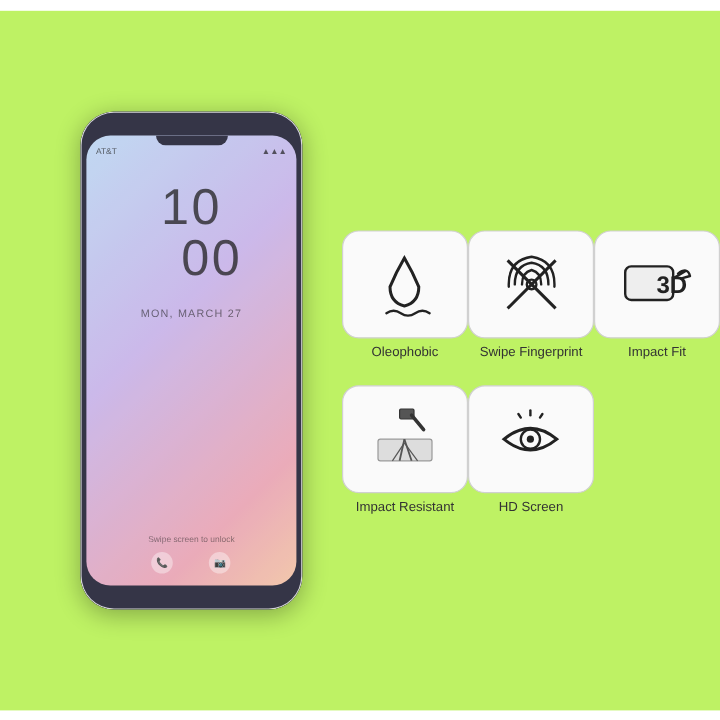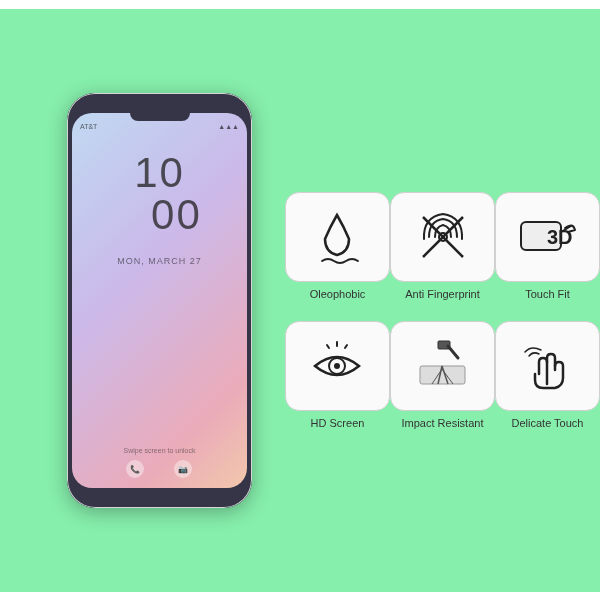--- a/index.html
+++ b/index.html
@@ -9,21 +9,21 @@
       background: #ffffff;
       display: flex;
       align-items: center;
       justify-content: center;
       font-family: Arial, sans-serif;
       overflow: hidden;
     }
     .container {
       width: 600px;
       height: 583px;
-      background: #86efac;
+      background: #bef264;
       display: flex;
       align-items: center;
       justify-content: center;
       gap: 20px;
       padding: 20px;
     }
     
     .phone-section {
       flex: 0 0 auto;
       display: flex;
@@ -223,53 +223,36 @@
 
           <circle cx="30" cy="30" r="4" fill="none" stroke="#222" stroke-width="2"></circle>
           <path d="M22 30 Q22 20 30 18 Q38 20 38 30" fill="none" stroke="#222" stroke-width="2" stroke-linecap="round"></path>
           <path d="M16 30 Q16 14 30 12 Q44 14 44 30" fill="none" stroke="#222" stroke-width="2" stroke-linecap="round"></path>
           <path d="M11 32 Q10 10 30 7 Q50 10 49 32" fill="none" stroke="#222" stroke-width="2" stroke-linecap="round"></path>
 
           <line x1="10" y1="10" x2="50" y2="50" stroke="#222" stroke-width="2.5"></line>
           <line x1="50" y1="10" x2="10" y2="50" stroke="#222" stroke-width="2.5"></line>
         </svg>
       </div>
-      <span class="feature-label">Anti Fingerprint</span>
+      <span class="feature-label">Swipe Fingerprint</span>
     </div>
 
     <div class="feature-item">
       <div class="feature-box">
         <svg width="70" height="55" viewBox="0 0 70 55">
 
           <rect x="8" y="12" width="40" height="28" rx="5" ry="5" fill="#eee" stroke="#222" stroke-width="2"></rect>
 
           <text x="34" y="34" font-size="20" font-weight="bold" fill="#222" font-family="Arial">3D</text>
 
           <path d="M52 18 Q60 12 62 20 L55 22" fill="none" stroke="#222" stroke-width="2" stroke-linecap="round" stroke-linejoin="round"></path>
           <line x1="48" y1="22" x2="58" y2="16" stroke="#222" stroke-width="2" stroke-linecap="round"></line>
         </svg>
       </div>
-      <span class="feature-label">Touch Fit</span>
-    </div>
-
-    <div class="feature-item">
-      <div class="feature-box">
-        <svg width="65" height="60" viewBox="0 0 65 60">
-
-          <path d="M10 30 Q32 12 54 30 Q32 48 10 30 Z" fill="none" stroke="#222" stroke-width="2.5"></path>
-
-          <circle cx="32" cy="30" r="8" fill="none" stroke="#222" stroke-width="2"></circle>
-          <circle cx="32" cy="30" r="3" fill="#222"></circle>
-
-          <line x1="32" y1="6" x2="32" y2="10" stroke="#222" stroke-width="2" stroke-linecap="round"></line>
-          <line x1="42" y1="9" x2="40" y2="12" stroke="#222" stroke-width="2" stroke-linecap="round"></line>
-          <line x1="22" y1="9" x2="24" y2="12" stroke="#222" stroke-width="2" stroke-linecap="round"></line>
-        </svg>
-      </div>
-      <span class="feature-label">HD Screen</span>
+      <span class="feature-label">Impact Fit</span>
     </div>
 
     <div class="feature-item">
       <div class="feature-box">
         <svg width="65" height="60" viewBox="0 0 65 60">
 
           <rect x="10" y="30" width="45" height="18" rx="2" fill="#ddd" stroke="#999" stroke-width="1"></rect>
 
           <line x1="32" y1="30" x2="28" y2="48" stroke="#555" stroke-width="1.5"></line>
           <line x1="32" y1="30" x2="38" y2="48" stroke="#555" stroke-width="1.5"></line>
@@ -280,25 +263,28 @@
           <line x1="38" y1="10" x2="48" y2="22" stroke="#333" stroke-width="3" stroke-linecap="round"></line>
         </svg>
       </div>
       <span class="feature-label">Impact Resistant</span>
     </div>
 
     <div class="feature-item">
       <div class="feature-box">
         <svg width="65" height="60" viewBox="0 0 65 60">
 
-          <path d="M32 48 L32 22 Q32 18 36 18 Q40 18 40 22 L40 34" fill="none" stroke="#222" stroke-width="2.5" stroke-linecap="round"></path>
-          <path d="M32 26 Q32 22 28 22 Q24 22 24 26 L24 38" fill="none" stroke="#222" stroke-width="2.5" stroke-linecap="round"></path>
-          <path d="M40 30 Q40 26 44 26 Q48 26 48 30 L48 42 Q48 50 40 52 L28 52 Q20 52 20 44 L20 38" fill="none" stroke="#222" stroke-width="2.5" stroke-linecap="round" stroke-linejoin="round"></path>
-
-          <path d="M14 20 Q18 15 24 18" fill="none" stroke="#222" stroke-width="1.5" stroke-linecap="round"></path>
-          <path d="M10 16 Q16 9 26 14" fill="none" stroke="#222" stroke-width="1.5" stroke-linecap="round"></path>
-        </svg>
-      </div>
-      <span class="feature-label">Delicate Touch</span>
-    </div>
+          <path d="M10 30 Q32 12 54 30 Q32 48 10 30 Z" fill="none" stroke="#222" stroke-width="2.5"></path>
+
+          <circle cx="32" cy="30" r="8" fill="none" stroke="#222" stroke-width="2"></circle>
+          <circle cx="32" cy="30" r="3" fill="#222"></circle>
+
+          <line x1="32" y1="6" x2="32" y2="10" stroke="#222" stroke-width="2" stroke-linecap="round"></line>
+          <line x1="42" y1="9" x2="40" y2="12" stroke="#222" stroke-width="2" stroke-linecap="round"></line>
+          <line x1="22" y1="9" x2="24" y2="12" stroke="#222" stroke-width="2" stroke-linecap="round"></line>
+        </svg>
+      </div>
+      <span class="feature-label">HD Screen</span>
+    </div>
+
 
   </div>
 </div>
 
 </body></html>

